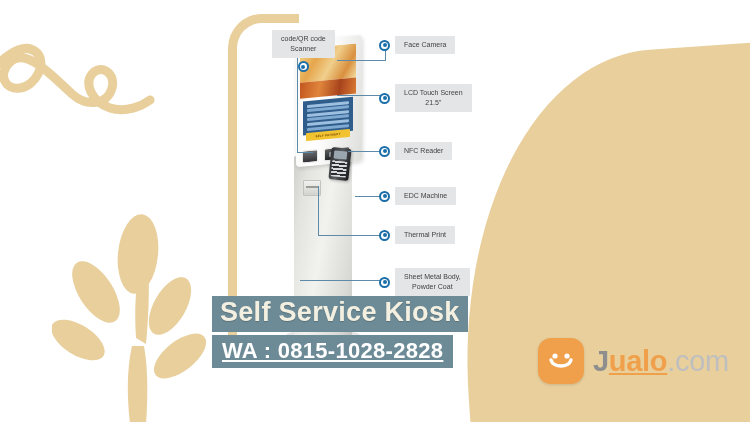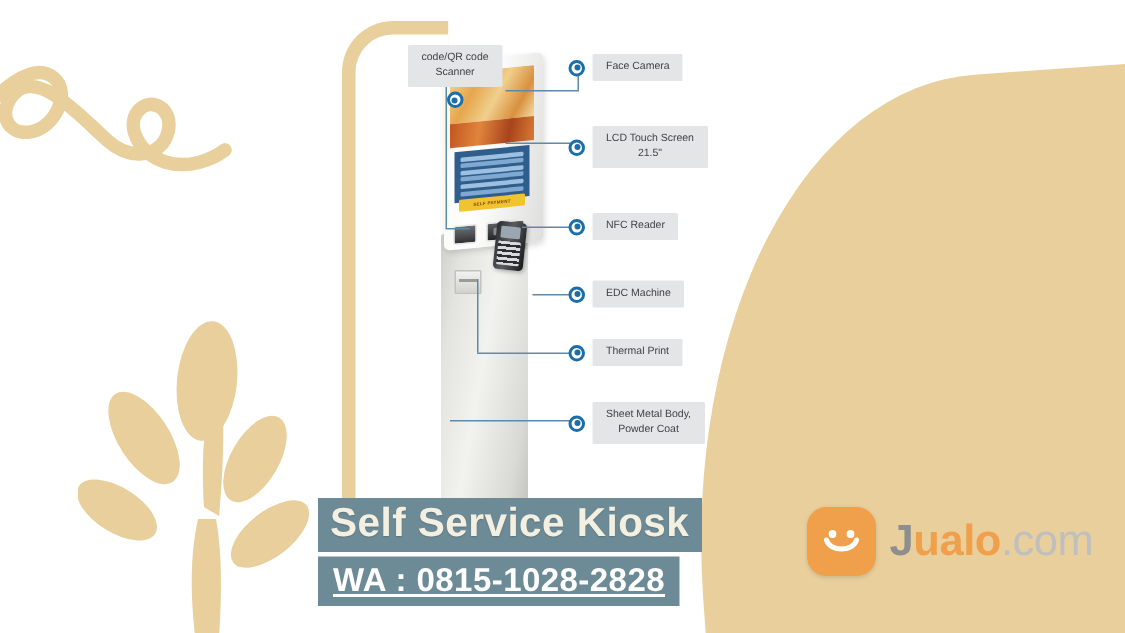--- a/index.html
+++ b/index.html
@@ -63,36 +63,36 @@
   .cbox{background:#e4e5e7;color:#3f4246;font-size:7px;line-height:1.45;
     padding:4px 9px;border-radius:1px;white-space:pre-line;}
   .cdot{width:11px;height:11px;border-radius:50%;background:#fff;
     border:2px solid #1b6ea8;box-sizing:border-box;display:flex;align-items:center;justify-content:center;flex:none;}
   .cdot i{width:4px;height:4px;border-radius:50%;background:#1b6ea8;display:block;}
   .lead{position:absolute;background:#5d8aa8;}
   .lead.h{height:1px;}
   .lead.v{width:1px;}
 
   
-  #banner{position:absolute;left:212px;top:332px;width:305px;}
+  #banner{position:absolute;left:212px;top:296px;width:305px;}
   .band{background:#6d8b96;display:inline-block;padding:2px 8px 4px 8px;}
   .band .t1{font-size:27px;font-weight:bold;color:#f3f0e2;letter-spacing:.3px;
      text-shadow:0 1px 1px rgba(0,0,0,.18);line-height:1.1;white-space:nowrap;}
   #band2{margin-top:3px;padding:3px 10px 5px 10px;}
   .band .t2{font-size:22px;font-weight:bold;color:#ffffff;letter-spacing:.3px;
      text-decoration:underline;text-underline-offset:2px;line-height:1.15;white-space:nowrap;}
 
   
   #logo{position:absolute;left:538px;top:338px;display:flex;align-items:center;gap:9px;}
   #logo-mark{width:46px;height:46px;border-radius:13px;background:#f0a04b;
     display:flex;align-items:center;justify-content:center;box-shadow:0 1px 3px rgba(0,0,0,.12);}
   #logo-mark svg{display:block;}
   .logo-text{font-size:29px;font-weight:bold;letter-spacing:-.3px;white-space:nowrap;}
   .lt-j{color:#8e8e8e;}
-  .lt-alo{color:#f0a04b;}
+  .lt-alo{color:#f0a04b;text-decoration:underline;}
   .lt-com{color:#bfbfbf;font-weight:normal;}
 </style>
 </head>
 <body>
 
 <div id="stage">
 
   <div class="deco" id="blob-right"></div>
 
   <div class="deco" id="swirl">

